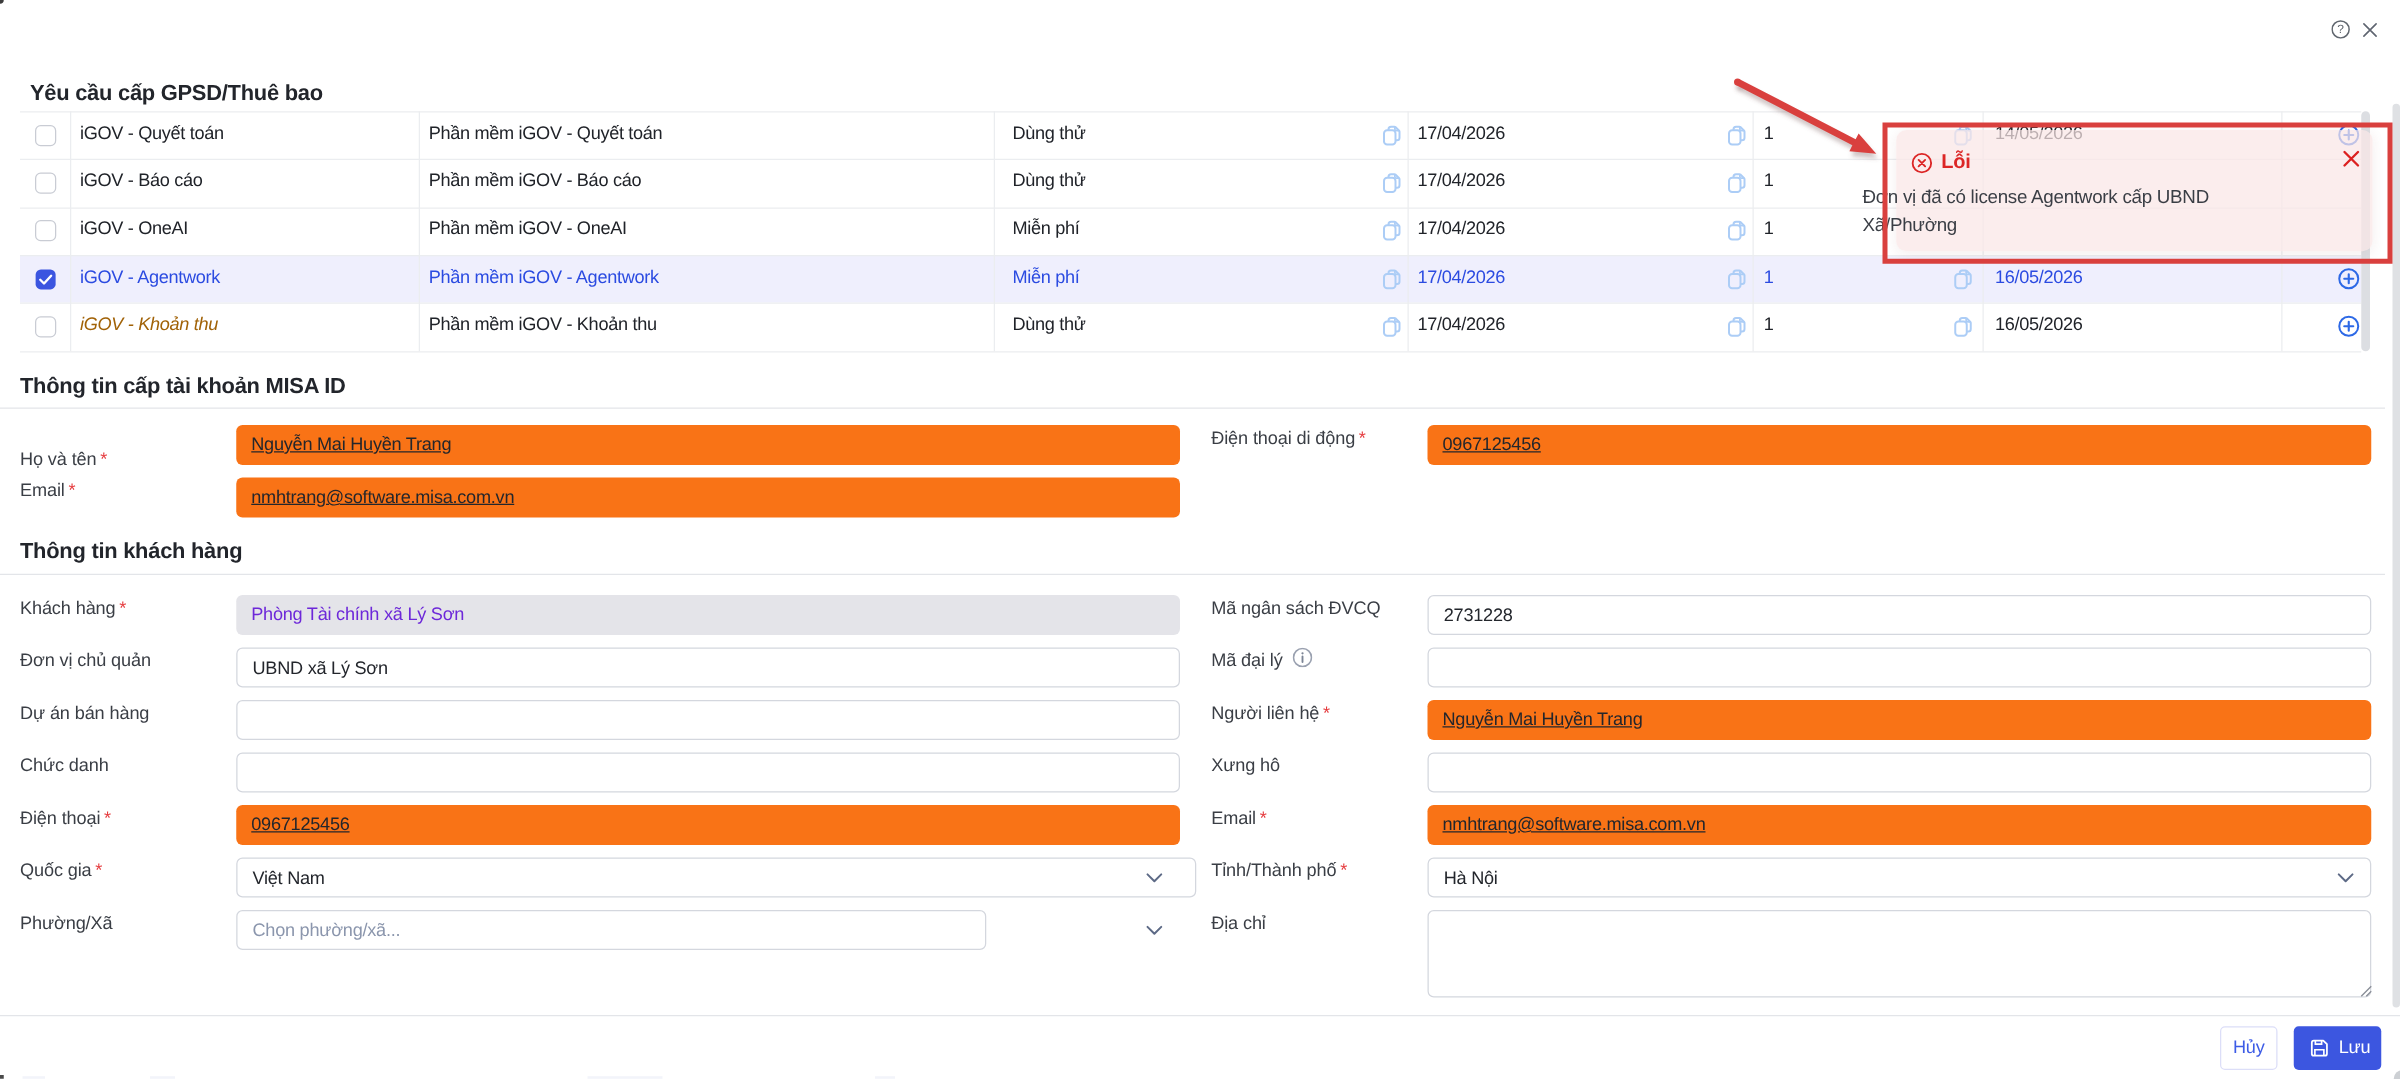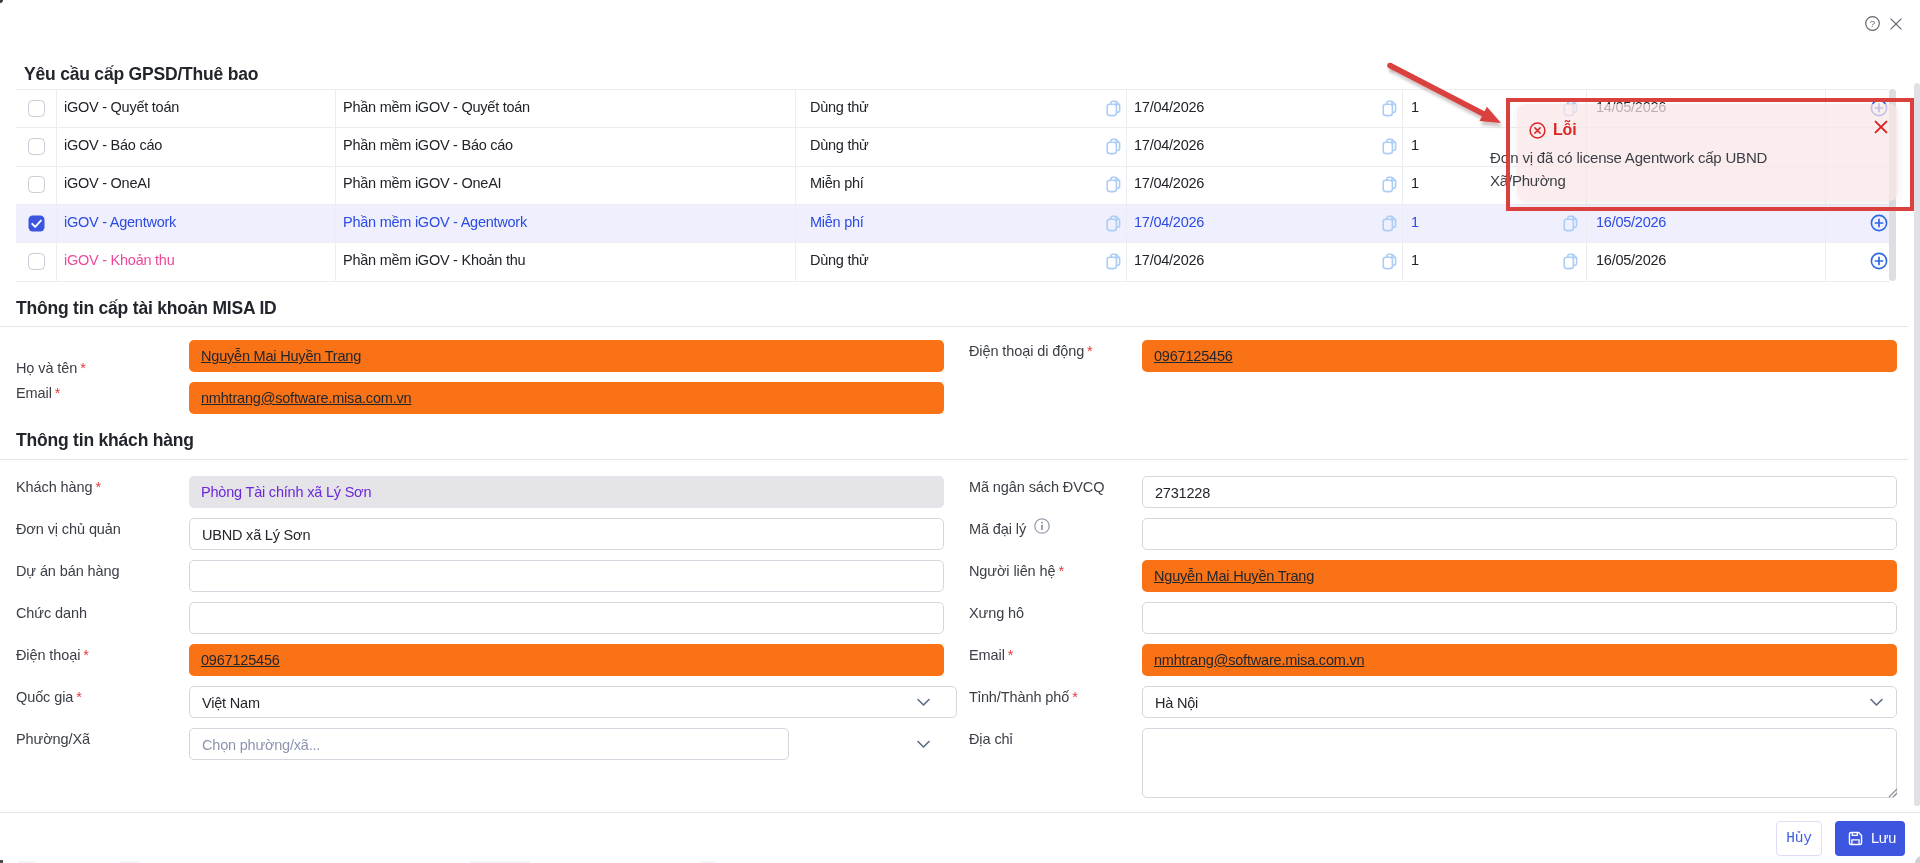--- a/index.html
+++ b/index.html
@@ -131,21 +131,21 @@
     <path d="M4.8 4.0 V3.3 C4.8 2.2 5.7 1.3 6.8 1.3 H9.5 C9.8 1.3 10.1 1.4 10.3 1.6 L13.3 4.6 C13.5 4.8 13.6 5.1 13.6 5.4 V10.2 C13.6 11.3 12.7 12.2 11.6 12.2 H10.8" fill="none" stroke="#accdf6" stroke-width="1.6" stroke-linecap="round" stroke-linejoin="round"></path>
     <path d="M9.9 1.5 V3.3 C9.9 4.0 10.4 4.5 11.1 4.5 H13.3" fill="none" stroke="#accdf6" stroke-width="1.4" stroke-linejoin="round"></path>
     <rect x="1.2" y="4.2" width="9.2" height="11.4" rx="2.5" fill="#efeffd" stroke="#accdf6" stroke-width="1.6"></rect>
   </svg>
 <div class="cell" style="left:1596px;top:211.5px;color:#2b4be1;">16/05/2026</div>
 <svg class="abs" style="left:1870px;top:214.0px;opacity:1.0;" width="18" height="18" viewBox="0 0 18 18">
     <circle cx="9" cy="9" r="7.6" fill="none" stroke="#2d69e6" stroke-width="1.6"></circle>
     <path d="M9 5.4 V12.6 M5.4 9 H12.6" stroke="#2d69e6" stroke-width="1.7" stroke-linecap="round"></path>
   </svg>
 <div class="abs" style="left:28px;top:252.8px;width:17px;height:17px;border:1.5px solid #c9ccd4;border-radius:4.5px;background:#fff;"></div>
-<div class="cell" style="left:64px;top:249.8px;color:#ec4899;">iGOV - Khoản thu</div>
+<div class="cell" style="left:64px;top:249.8px;color:#a16207;font-style:italic;">iGOV - Khoản thu</div>
 <div class="cell" style="left:343px;top:249.8px;color:#202329;">Phần mềm iGOV - Khoản thu</div>
 <div class="cell" style="left:810px;top:249.8px;color:#202329;">Dùng thử</div>
 <svg class="abs" style="left:1106px;top:252.8px;opacity:1.0;" width="15" height="17" viewBox="0 0 15 17">
     <path d="M4.8 4.0 V3.3 C4.8 2.2 5.7 1.3 6.8 1.3 H9.5 C9.8 1.3 10.1 1.4 10.3 1.6 L13.3 4.6 C13.5 4.8 13.6 5.1 13.6 5.4 V10.2 C13.6 11.3 12.7 12.2 11.6 12.2 H10.8" fill="none" stroke="#accdf6" stroke-width="1.6" stroke-linecap="round" stroke-linejoin="round"></path>
     <path d="M9.9 1.5 V3.3 C9.9 4.0 10.4 4.5 11.1 4.5 H13.3" fill="none" stroke="#accdf6" stroke-width="1.4" stroke-linejoin="round"></path>
     <rect x="1.2" y="4.2" width="9.2" height="11.4" rx="2.5" fill="#fff" stroke="#accdf6" stroke-width="1.6"></rect>
   </svg>
 <div class="cell" style="left:1134px;top:249.8px;color:#202329;">17/04/2026</div>
 <svg class="abs" style="left:1382px;top:252.8px;opacity:1.0;" width="15" height="17" viewBox="0 0 15 17">
     <path d="M4.8 4.0 V3.3 C4.8 2.2 5.7 1.3 6.8 1.3 H9.5 C9.8 1.3 10.1 1.4 10.3 1.6 L13.3 4.6 C13.5 4.8 13.6 5.1 13.6 5.4 V10.2 C13.6 11.3 12.7 12.2 11.6 12.2 H10.8" fill="none" stroke="#accdf6" stroke-width="1.6" stroke-linecap="round" stroke-linejoin="round"></path>
@@ -215,21 +215,21 @@
 <div class="inp white" style="left:189px;top:728px;width:600px;"><span style="color:#8b96ad;">Chọn phường/xã...</span></div>
 <svg class="chev" style="left:915px;top:736px;" width="17" height="17" viewBox="0 0 17 17">
     <path d="M3 5.5 L8.5 11 L14 5.5" fill="none" stroke="#5d6a86" stroke-width="1.6" stroke-linecap="round" stroke-linejoin="round"></path>
   </svg>
 <div class="lbl" style="left:969px;top:729px;">Địa chỉ</div>
 <div class="inp white" style="left:1142px;top:728px;width:755px;height:70px;"></div>
 <svg class="abs" style="left:1886px;top:786px;" width="12" height="12" viewBox="0 0 12 12">
  <path d="M3 11 L11 3 M7 11 L11 7" stroke="#8a8f98" stroke-width="1.1"></path>
   </svg>
 <div class="hline" style="top:812px;width:1920px;"></div>
-<div class="abs" style="left:1776px;top:821px;width:46px;height:35px;border:1px solid #dcdef8;border-radius:4px;background:#fff;color:#3d5ce6;font-size:14.5px;line-height:33px;text-align:center;letter-spacing:-0.2px;font-family:Liberation Mono, monospace;">Hủy</div>
+<div class="abs" style="left:1776px;top:821px;width:46px;height:35px;border:1px solid #dcdef8;border-radius:4px;background:#fff;color:#3d5ce6;font-size:14.5px;line-height:33px;text-align:center;letter-spacing:-0.2px;">Hủy</div>
 <div class="abs" style="left:1835px;top:821px;width:70px;height:35px;border-radius:4px;background:#3c56e0;color:#fff;font-size:14.5px;line-height:35px;letter-spacing:-0.2px;">
  <svg style="position:absolute;left:12px;top:9px;" width="17" height="17" viewBox="0 0 18 18">
   <path d="M2.6 4.3 A1.7 1.7 0 0 1 4.3 2.6 H12.3 L15.4 5.7 V13.7 A1.7 1.7 0 0 1 13.7 15.4 H4.3 A1.7 1.7 0 0 1 2.6 13.7 Z" fill="none" stroke="#fff" stroke-width="1.5" stroke-linejoin="round"></path>
   <path d="M5.6 2.8 V5.6 H10.9 V2.8" fill="none" stroke="#fff" stroke-width="1.4"></path>
   <path d="M5.2 15.2 V10.4 H12.8 V15.2" fill="none" stroke="#fff" stroke-width="1.4"></path>
     </svg>
  <span style="position:absolute;left:36px;">Lưu</span>
   </div>
 <div class="abs" style="left:1517px;top:104px;width:381px;height:97px;background:rgba(250,230,230,0.72);border-radius:8px;box-shadow:0 2px 10px rgba(120,40,40,0.08);"></div>
 <svg class="abs" style="left:1529px;top:122px;" width="17" height="17" viewBox="0 0 17 17">

